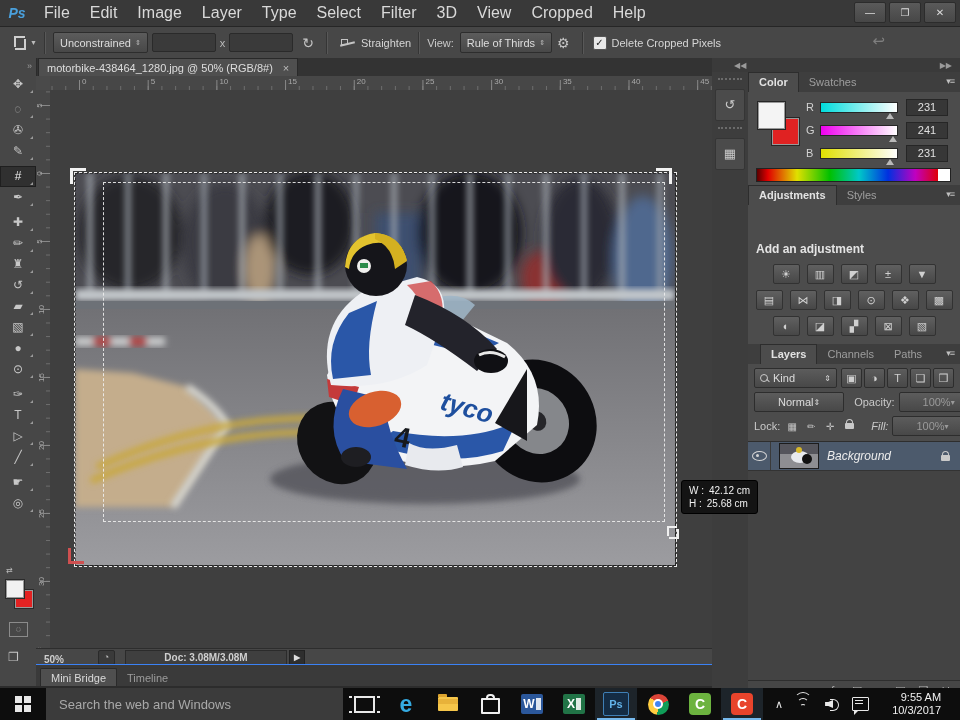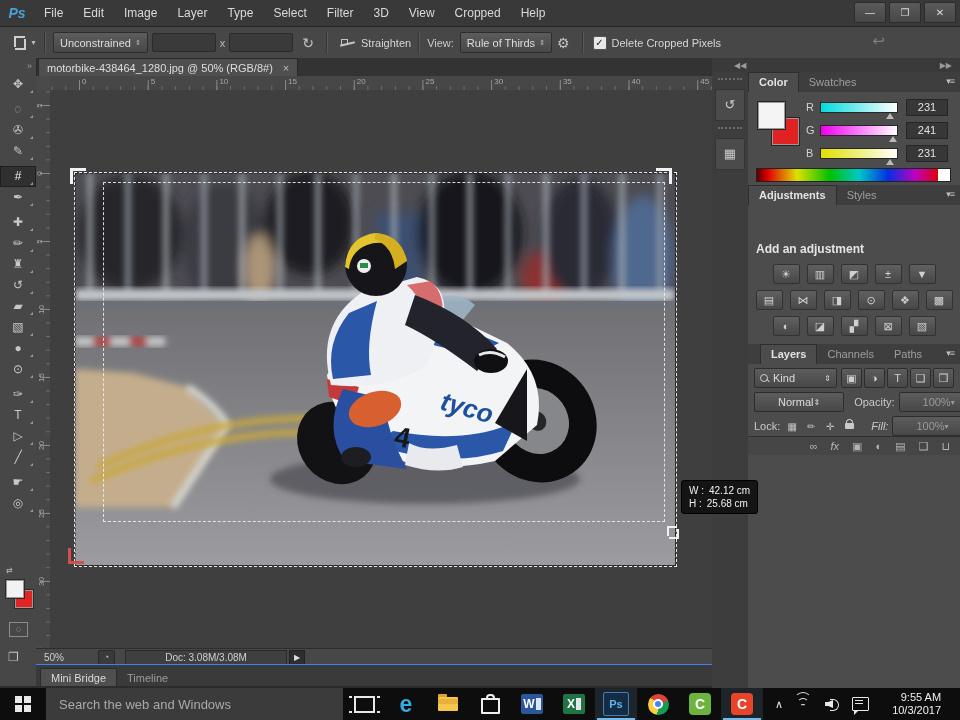--- a/index.html
+++ b/index.html
@@ -2,21 +2,21 @@
 <html><head>
 <meta charset="utf-8">
 <style>
   html,body{margin:0;padding:0;background:#222;}
   #root{position:relative;width:960px;height:720px;background:#454545;
     font-family:"Liberation Sans",sans-serif;overflow:hidden;-webkit-font-smoothing:antialiased;color:#d6d6d6;}
   .abs{position:absolute;}
   
   #menubar{left:0;top:0;width:960px;height:26px;background:#393939;border-bottom:1px solid #262626;display:flex;align-items:center;}
   #pslogo{width:34px;text-align:center;font-weight:bold;font-size:14px;color:#4aa0dc;font-style:italic;}
-  .menu-item{padding:0 10px;font-size:12px;color:#d9d9d9;line-height:26px;}
+  .menu-item{padding:0 10px;font-size:16px;color:#d9d9d9;line-height:26px;}
   #winctl{position:absolute;right:4px;top:2px;display:flex;gap:3px;}
   .winbtn{width:30px;height:19px;background:linear-gradient(#5a5a5a,#474747);border:1px solid #2c2c2c;color:#ddd;
     font-size:10px;text-align:center;line-height:19px;border-radius:2px;}
   
   #optionsbar{left:0;top:27px;width:960px;height:31px;background:#474747;border-bottom:1px solid #232323;display:flex;align-items:center;font-size:11px;}
   .vsep{width:1px;height:22px;background:#353535;border-right:1px solid #585858;margin:0 7px;}
   .crop-glyph{position:relative;width:14px;height:14px;margin-left:12px;}
   .crop-glyph i{position:absolute;display:block;}
   .crop-glyph .c1{left:2px;top:0;width:9px;height:9px;border-left:2px solid #cfcfcf;border-top:2px solid #cfcfcf;}
   .crop-glyph .c2{right:0;bottom:0;width:9px;height:9px;border-right:2px solid #cfcfcf;border-bottom:2px solid #cfcfcf;}
@@ -65,21 +65,21 @@
   #br-tl{left:70px;top:168px;border-left:3px solid #f2f2f2;border-top:3px solid #f2f2f2;}
   #br-tr{left:656px;top:168px;border-right:3px solid #f2f2f2;border-top:3px solid #f2f2f2;}
   #br-bl{left:68px;top:548px;border-left:3px solid #cf5050;border-bottom:3px solid #cf5050;}
   #crop-cursor{left:666px;top:526px;width:13px;height:13px;position:absolute;}
   #crop-cursor i{position:absolute;display:block;}
   #crop-cursor .c1{left:1px;top:0;width:8px;height:8px;border-left:2px solid #f0f0f0;border-top:2px solid #f0f0f0;}
   #crop-cursor .c2{right:0;bottom:0;width:8px;height:8px;border-right:2px solid #f0f0f0;border-bottom:2px solid #f0f0f0;}
   #dim-tip{left:681px;top:480px;background:rgba(16,16,16,.92);border:1px solid #000;border-radius:3px;padding:3px 7px;z-index:5;}
   #dim-tip div{display:flex;gap:5px;font-size:10px;color:#f0f0f0;line-height:13px;white-space:nowrap;}
   
-  #statusbar{left:36px;top:648px;width:676px;height:16px;background:#474747;border-top:1px solid #2d2d2d;display:flex;align-items:center;font-size:10px;color:#cfcfcf;}
+  #statusbar{left:36px;top:648px;width:676px;height:16px;background:#474747;border-top:1px solid #2d2d2d;display:flex;align-items:flex-end;font-size:10px;color:#cfcfcf;font-weight:bold;}
   #zoom-val{padding:0 8px;}
   #status-circle{width:15px;height:13px;background:#3a3a3a;border:1px solid #2a2a2a;border-radius:2px;color:#bbb;text-align:center;line-height:12px;font-size:9px;margin:0 10px 0 26px;}
   #doc-box{width:160px;height:13px;background:#3f3f3f;border:1px solid #2b2b2b;text-align:center;line-height:13px;}
   #doc-arrow{width:14px;height:13px;background:#2e2e2e;border:1px solid #222;color:#ddd;font-size:8px;text-align:center;line-height:13px;margin-left:2px;}
   #bottombar{left:36px;top:664px;width:676px;height:22px;background:#3a3a3a;border-top:1px solid #3b82f6;display:flex;align-items:flex-end;padding-left:4px;}
   .btab{height:18px;line-height:18px;padding:0 10px;font-size:11px;color:#9c9c9c;}
   .btab.active{background:#4f4f4f;color:#d9d9d9;border:1px solid #2a2a2a;border-bottom:none;border-radius:2px 2px 0 0;}
   #belowtabs{left:0px;top:686px;width:960px;height:2px;background:#2c2c2c;}
   
   #dock-head{left:712px;top:58px;width:248px;height:14px;background:#3a3a3a;border-bottom:1px solid #2b2b2b;font-size:8px;color:#9a9a9a;}
@@ -555,20 +555,43 @@
           <div class="lockchip">✏</div>
           <div class="lockchip">✛</div>
           <div class="lockchip"><span class="padlock"><b></b><i></i></span></div>
         </div>
       <span class="small-lbl" style="margin-left:10px;font-style:italic;">Fill:</span>
       <div class="selbox greyed" style="width:42px;">
         <span>100%</span>
           <span style="font-size:8px;">▾</span>
       </div>
     </div>
+    <div id="layer-list">
+      <div id="layer-row">
+        <div id="eye-cell">
+            <span class="eye">
+              <i></i>
+            </span>
+          </div>
+        <div id="layer-thumb">
+          <svg width="38" height="24" viewBox="0 0 38 24">
+              <rect width="38" height="10" fill="#55555c"></rect>
+              <rect y="10" width="38" height="14" fill="#8e8e92"></rect>
+              <ellipse cx="20" cy="13" rx="9" ry="6" fill="#e8eaee"></ellipse>
+              <circle cx="27" cy="15" r="5" fill="#111"></circle>
+              <circle cx="19" cy="6" r="3" fill="#d8b82a"></circle>
+            </svg>
+        </div>
+        <span id="layer-name">Background</span>
+        <span class="padlock" id="layer-lock">
+            <b></b>
+            <i></i>
+          </span>
+      </div>
+    </div>
     <div id="layers-foot">
         <span class="footic">∞</span>
         <span class="footic" style="font-style: italic;">fx</span>
         <span class="footic">▣</span>
         <span class="footic">◐</span>
         <span class="footic">▤</span>
         <span class="footic">❑</span>
         <span class="footic">⊔</span>
       </div>
   </div>

